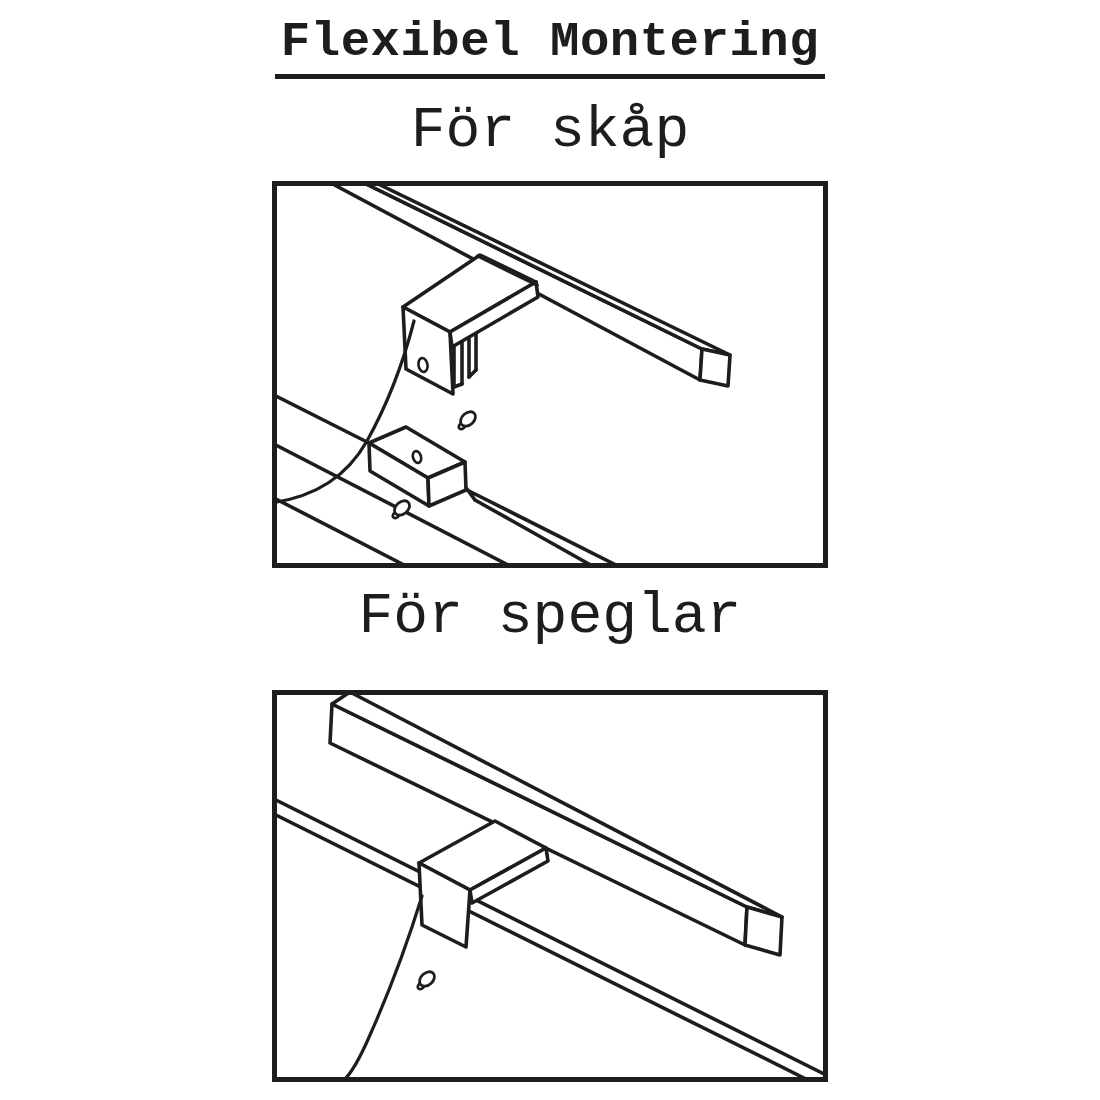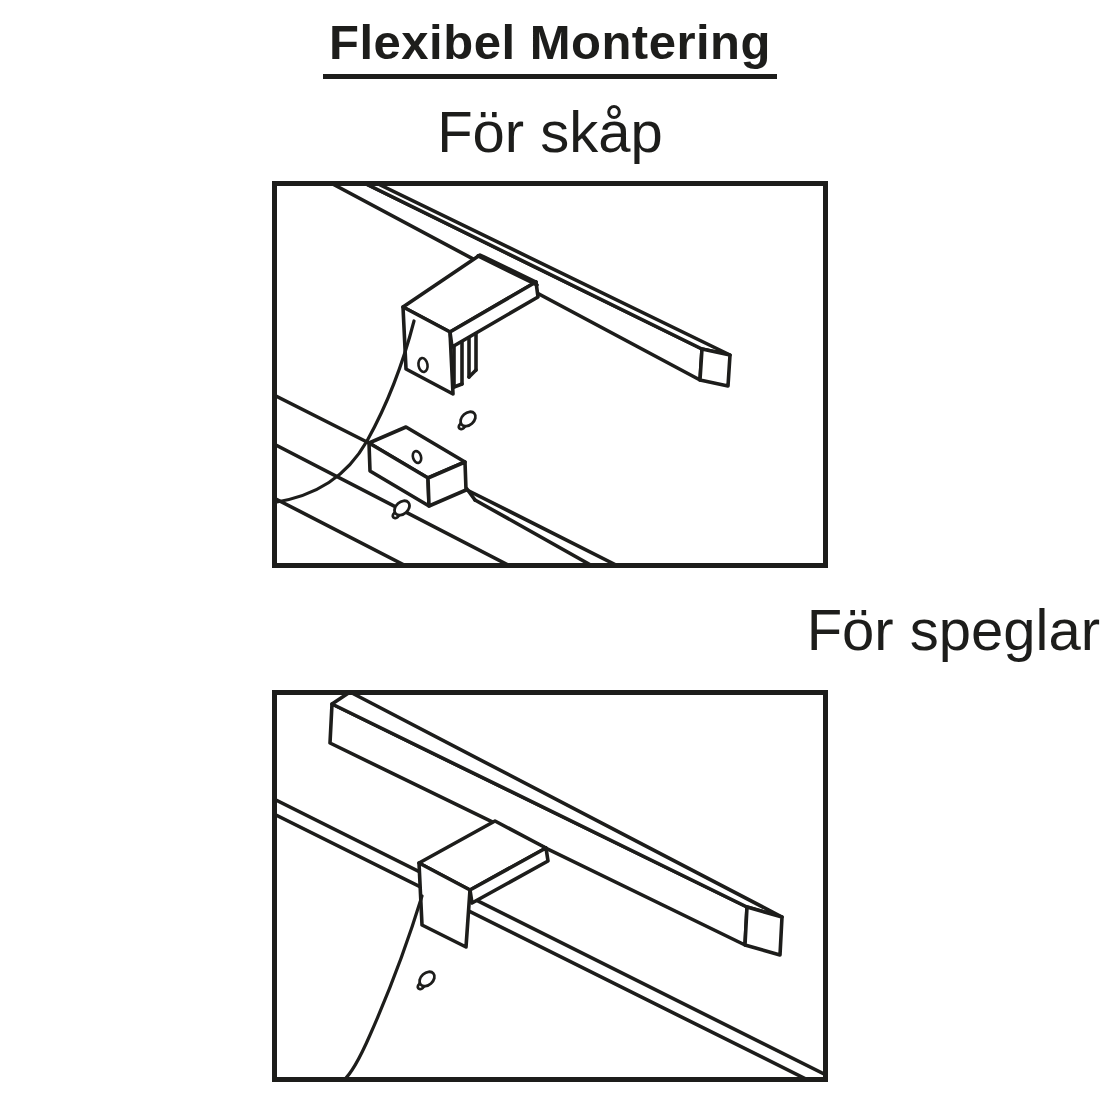--- a/index.html
+++ b/index.html
@@ -3,39 +3,39 @@
 <meta charset="utf-8">
 <style>
   html,body{
     margin:0; padding:0;
     width:1100px; height:1100px;
     background:#ffffff;
     font-family:"Liberation Sans", sans-serif;
     color:#1d1d1b;
     overflow:hidden;
   }
-  .stage{ position:relative; width:1100px; height:928px; background:#fff;}
+  .stage{ position:relative; width:1100px; height:928px; background:#fff;font-family:Liberation Mono, monospace;}
   .title-wrap{
     position:absolute; top:14px; left:0; width:1100px;
     text-align:center;
   }
   .title-wrap span{
     display:inline-block;
     font-size:49px; font-weight:bold;
     border-bottom:5px solid #1d1d1b;
     padding:0 6px 4px 6px;
     letter-spacing:0.5px;
   }
   .caption{
     position:absolute; left:0; width:1100px;
     text-align:center;
     font-size:58px; font-weight:400;
   }
   .caption.one{ top:98px; }
-  .caption.two{ top:596px;text-align:right; }
+  .caption.two{ top:584px; }
   svg.panel{ position:absolute; display:block; }
   svg.panel.one{ left:272px; top:181px; }
   svg.panel.two{ left:272px; top:690px; }
   .ln{ fill:none; stroke:#1d1d1b; stroke-width:3.6; stroke-linejoin:round; stroke-linecap:round; }
   .face{ fill:#ffffff; stroke:#1d1d1b; stroke-width:3.6; stroke-linejoin:round; }
   .cable{ fill:none; stroke:#1d1d1b; stroke-width:3.2; stroke-linecap:round; }
   .hole{ fill:#ffffff; stroke:#1d1d1b; stroke-width:2.6; }
   .screw{ fill:#ffffff; stroke:#1d1d1b; stroke-width:2.8; }
   .frame{ fill:none; stroke:#1d1d1b; stroke-width:5; }
 </style>

